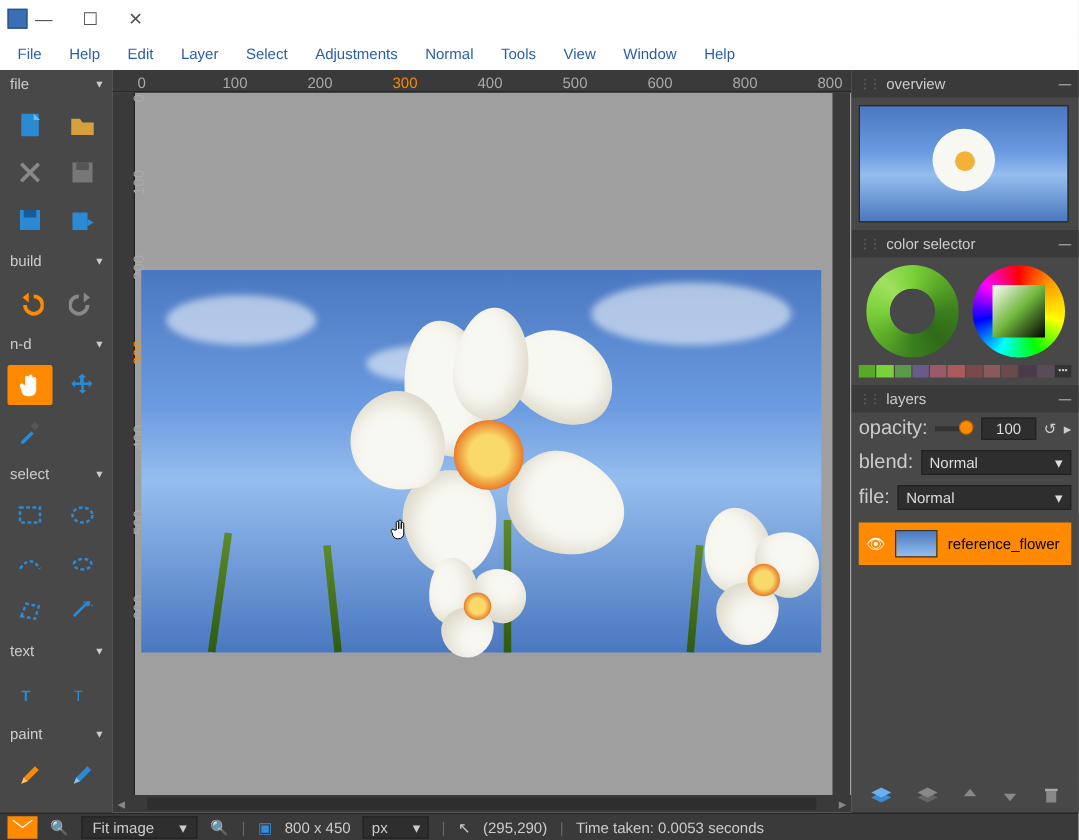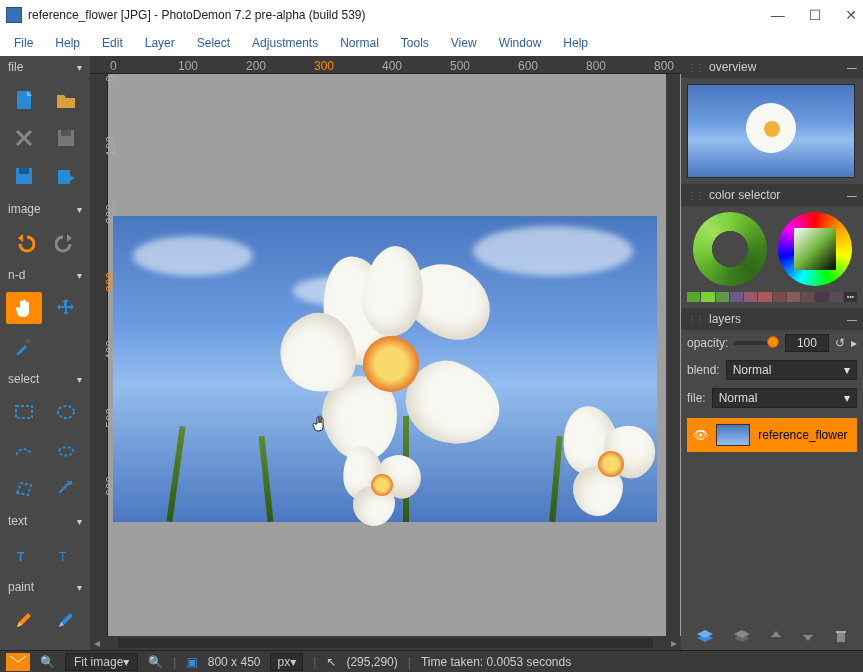--- a/index.html
+++ b/index.html
@@ -39,47 +39,42 @@
 .overview { padding: 6px; }
 .thumb { width: 168px; height: 94px; background: linear-gradient(180deg,#4a78c0 0%,#6a9ae0 40%,#95bdee 60%,#4a78c0 100%); border:1px solid #2a2a2a; position:relative; }
 .colorsel { display: flex; justify-content: space-around; align-items: center; padding: 6px; }
 .wheel1 { width: 74px; height: 74px; border-radius: 50%; background: radial-gradient(circle at 50% 50%, #484848 0 34%, transparent 35%), conic-gradient(#7bd13a,#5aa828,#3a7f1e,#2f6a18,#3a7f1e,#5aa828,#7bd13a,#a0e060,#7bd13a); position:relative; }
 .wheel2 { width: 74px; height: 74px; border-radius: 50%; background: conic-gradient(red,orange,yellow,lime,cyan,blue,magenta,red); position: relative; }
 .wheel2::after { content:""; position:absolute; left:16px; top:16px; width:42px; height:42px; background: linear-gradient(135deg,#fff,#6fb53a 50%,#000); }
 .swatches { display:flex; padding: 0 6px 6px; gap:1px; }
 .swatches span { flex:1; height:10px; }
 .layerspanel { flex: 1; display: flex; flex-direction: column; }
 .layerctl { display:flex; align-items:center; padding:4px 6px; gap:6px; }
-.layerctl label { color:#ccc; font-size:12px; }
+.layerctl label { color:#ccc; font-size:16px; }
 .numbox { width: 44px; background:#2e2e2e; border:1px solid #222; color:#ddd; text-align:center; padding:1px 0; }
 .slider { flex:1; height:4px; background:#333; position:relative; }
 .slider .knob { position:absolute; right:0; top:-5px; width:12px; height:12px; border-radius:50%; background:#ff8a00; border:1px solid #b35e00; }
 .dropdown { flex:1; background:#2e2e2e; border:1px solid #222; color:#ddd; padding:2px 6px; display:flex; justify-content:space-between; align-items:center; }
 .layerlist { flex:1; background:#484848; padding:6px; }
 .layerrow { display:flex; align-items:center; gap:8px; padding:6px; background:#ff8a00; color:#000; }
 .layerrow .eye { color:#fff; }
 .layerrow .lthumb { width:34px; height:22px; background:linear-gradient(180deg,#4a78c0,#95bdee); border:1px solid #333; }
 .layerbtns { display:flex; justify-content:space-around; padding:6px; background:#484848; color:#6aa8ff; }
 .statusbar { height: 22px; background:#3a3a3a; color:#ccc; display:flex; align-items:center; gap:10px; padding:0 6px; font-size:12px; border-top:1px solid #222; }
 .statusbar .envsel { background:#ff8a00; width:24px; height:18px; display:flex; align-items:center; justify-content:center; }
-.statusbar .fit { background:#2e2e2e; border:1px solid #222; padding:1px 8px; display:flex; align-items:center; gap:0; }
+.statusbar .fit { background:#2e2e2e; border:1px solid #222; padding:1px 8px; display:flex; align-items:center; gap:20px; }
 .statusbar .sep { color:#666; }
 svg { display:block; }
 .cloud { position:absolute; background:rgba(255,255,255,0.55); border-radius:50%; filter:blur(3px); }
 </style>
 </head>
 <body>
 
 <div class="titlebar">
   <div class="logo"></div>
-  <div class="title">
-    <span>reference_flower [JPG]</span>
-    <span>  -  </span>
-    <span>PhotoDemon 7.2 pre-alpha (build 539)</span>
-  </div>
   <div class="winbtns">
     <span>—</span>
     <span>☐</span>
     <span>✕</span>
   </div>
 </div>
 
 <div class="menubar">
   <span>File</span>
   <span>Help</span>
@@ -132,21 +127,21 @@
         </div>
       <div class="tool">
           <svg width="22" height="22">
             <rect x="3" y="5" width="12" height="14" fill="#2a8ad4"></rect>
             <path d="M15 10l5 3-5 3z" fill="#2a8ad4"></path>
           </svg>
         </div>
     </div>
 
     <div class="secthdr">
-      <span>image</span>
+      <span>build</span>
       <span class="chev">▾</span>
     </div>
     <div class="toolgrid">
       <div class="tool">
           <svg width="22" height="22">
             <path d="M14 6a7 7 0 1 1-7 7" fill="none" stroke="#ff8a00" stroke-width="3"></path>
             <path d="M10 3l-5 4 5 4z" fill="#ff8a00"></path>
           </svg>
         </div>
       <div class="tool">

